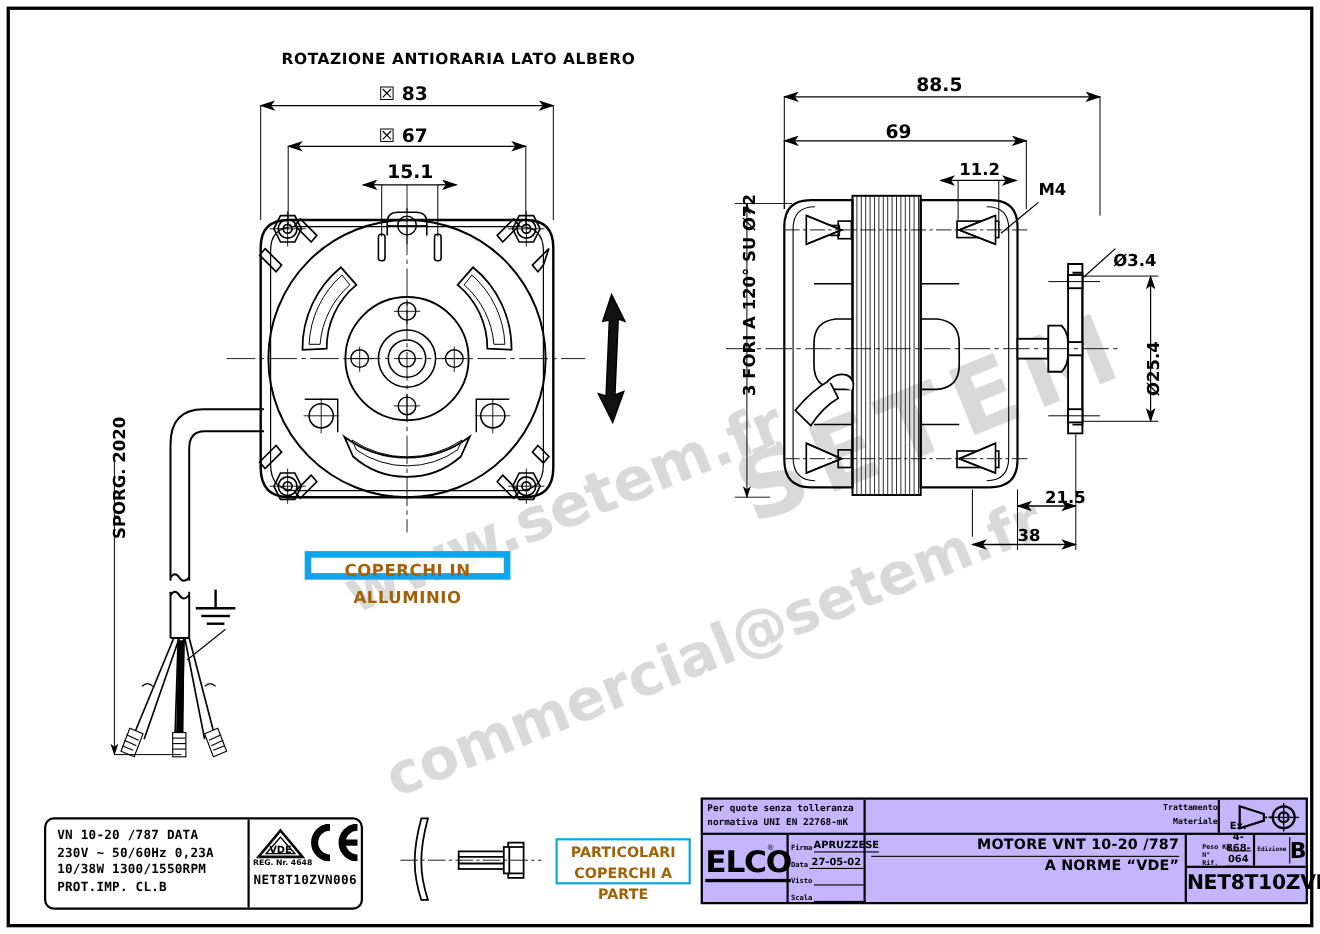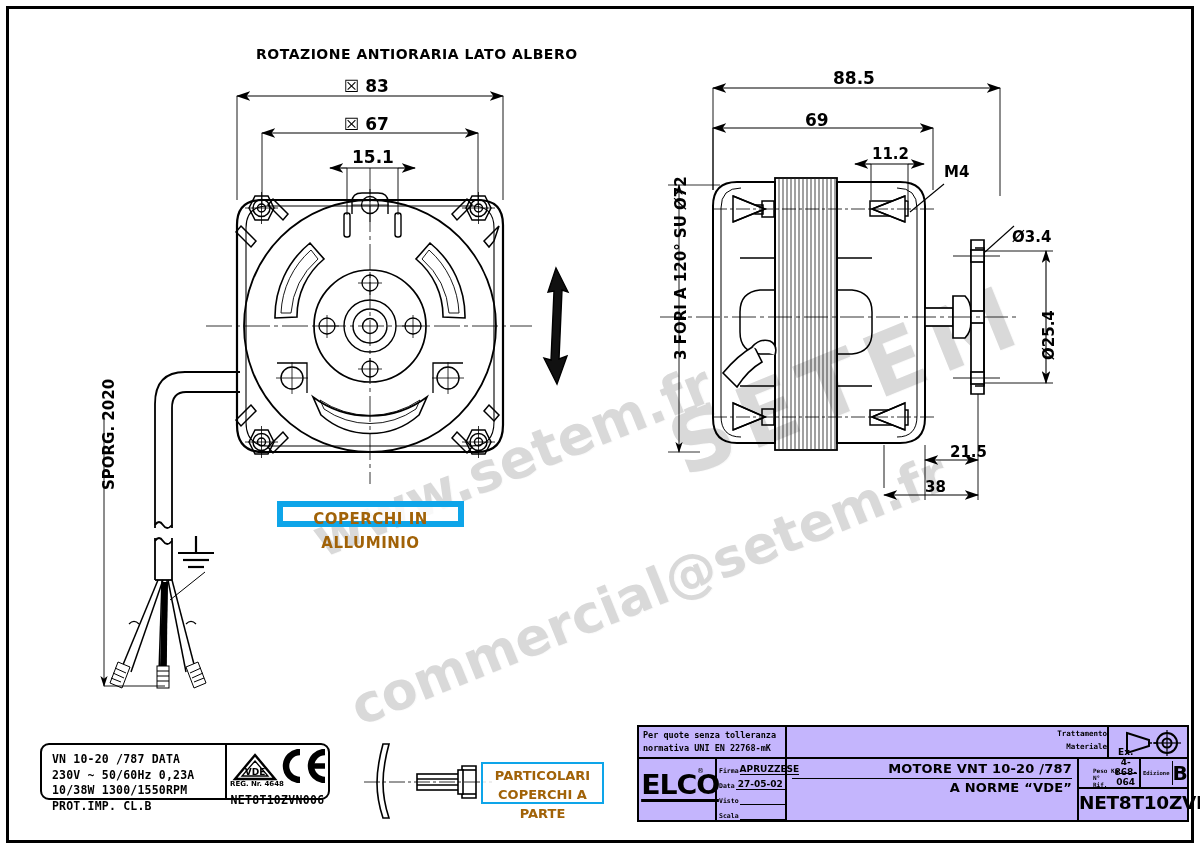--- a/index.html
+++ b/index.html
@@ -64,30 +64,30 @@
     text-align: center;
     font-weight: bold;
     font-family: "DejaVu Sans", sans-serif;
     color: #a16207;
   }
   #coperchi-box {
     left: 277px; top: 501px; width: 187px; height: 26px;
     line-height: 24px; font-size: 15px; letter-spacing: 0.5px;
   }
   #particolari-box {
-    left: 481px; top: 762px; width: 123px; height: 42px;
+    left: 505px; top: 762px; width: 123px; height: 42px;
     font-size: 13px; line-height: 19px; padding-top: 2px;
     border-width: 2px;
   }
 
   
   #nameplate {
     position: absolute;
     left: 40px; top: 743px;
-    width: 290px; height: 57px;
+    width: 290px; height: 84px;
     border: 2px solid #000;
     border-radius: 9px;
     background: #fff;
     display: flex;
   }
   #np-left {
     width: 185px; height: 100%;
     border-right: 2px solid #000;
     padding: 7px 0 0 10px;
     font-family: "DejaVu Sans Mono", monospace;

